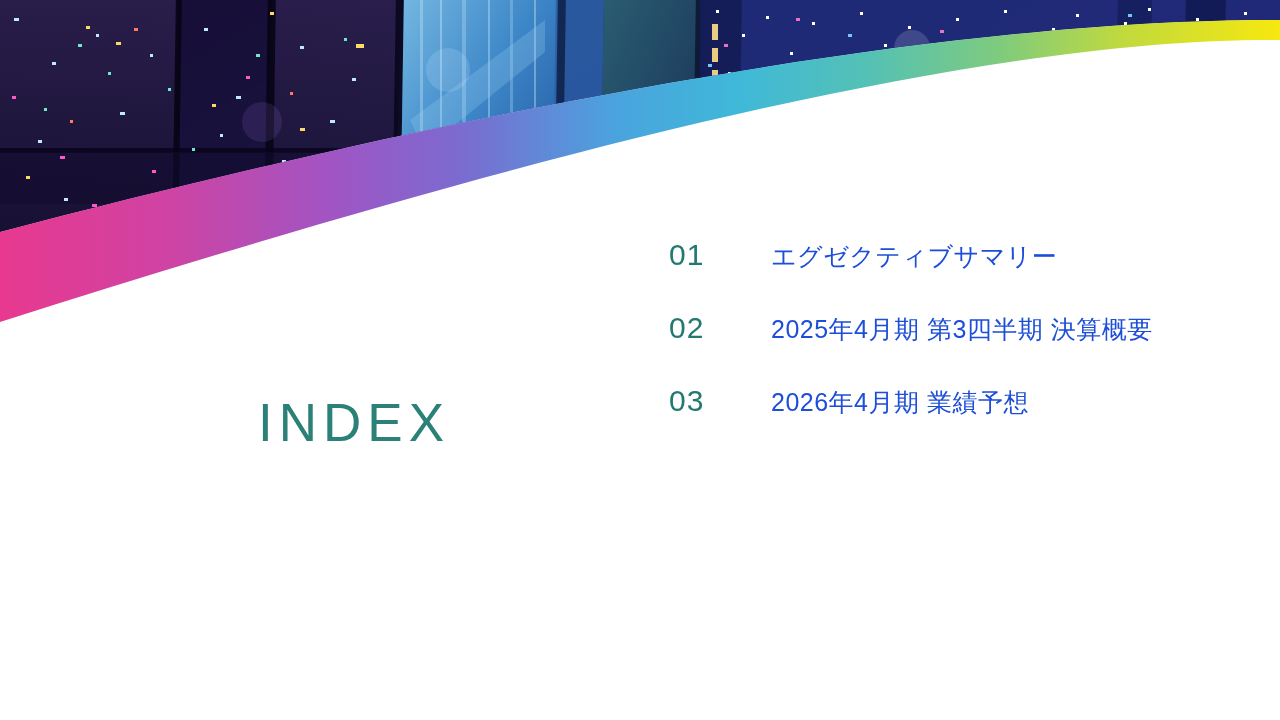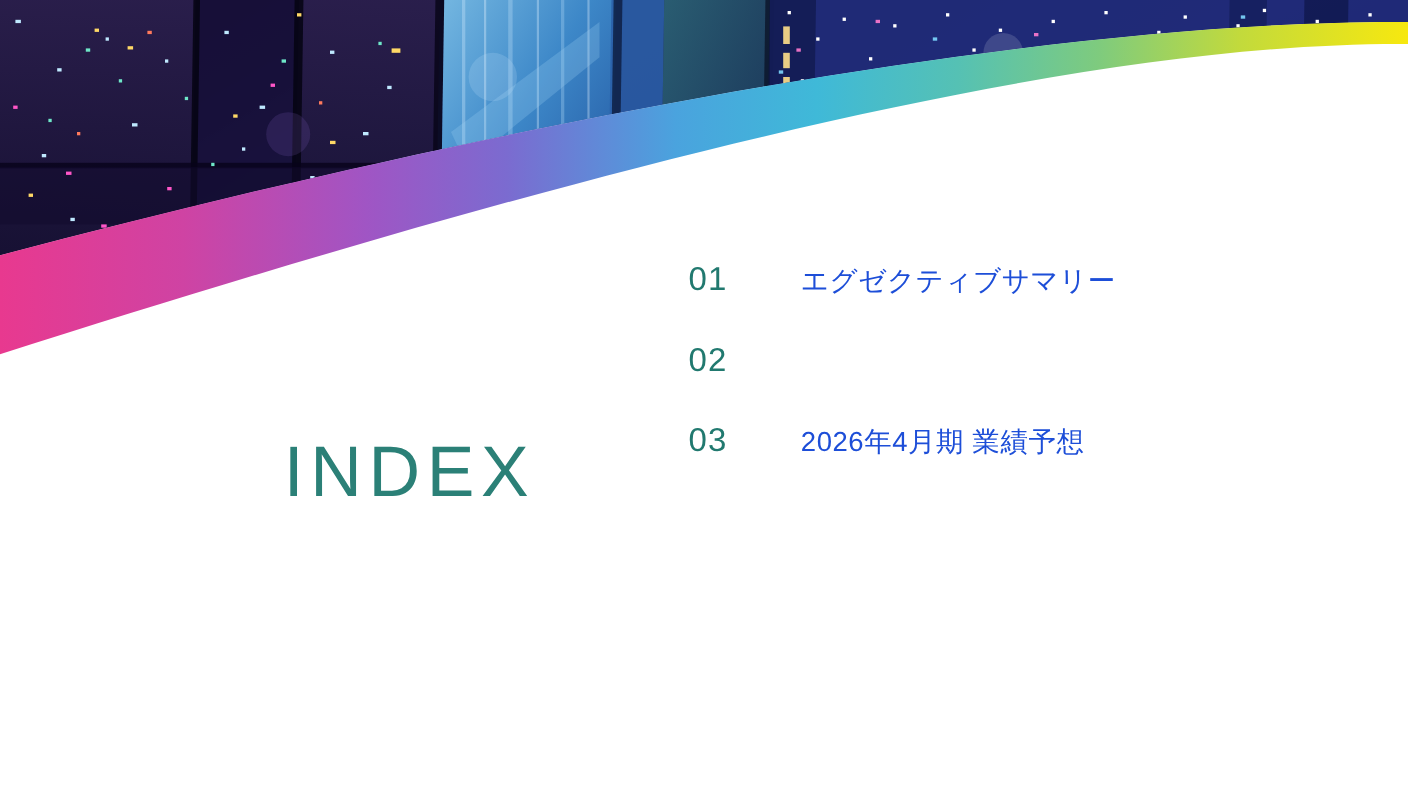--- a/index.html
+++ b/index.html
@@ -29,21 +29,21 @@
   }
   .hero svg {
     display: block;
   }
 
   
   .index-title {
     position: absolute;
     left: 258px;
     top: 396px;
-    font-size: 65px;
+    font-size: 53px;
     font-weight: 400;
     letter-spacing: 6px;
     color: #2b8077;
     line-height: 1;
     white-space: nowrap;
   }
 
   
   .index-list {
     position: absolute;
@@ -57,20 +57,21 @@
     height: 73px;
   }
   .row-num {
     width: 102px;
     flex: 0 0 102px;
     font-size: 30px;
     font-weight: 400;
     letter-spacing: 1px;
     color: #21796f;
     line-height: 1;
+    margin-left: 43px;
   }
   .row-label {
     font-size: 25px;
     font-weight: 400;
     color: #1d4ed8;
     line-height: 1;
     letter-spacing: 0.5px;
     white-space: nowrap;
   }
 </style>
@@ -332,20 +333,21 @@
 
   <div class="index-list">
 
     <div class="index-row">
       <div class="row-num">01</div>
       <div class="row-label">エグゼクティブサマリー</div>
     </div>
 
     <div class="index-row">
       <div class="row-num">02</div>
+      <div class="row-label">2025年4月期 第3四半期 決算概要</div>
     </div>
 
     <div class="index-row">
       <div class="row-num">03</div>
       <div class="row-label">2026年4月期 業績予想</div>
     </div>
 
 
   </div>
 

